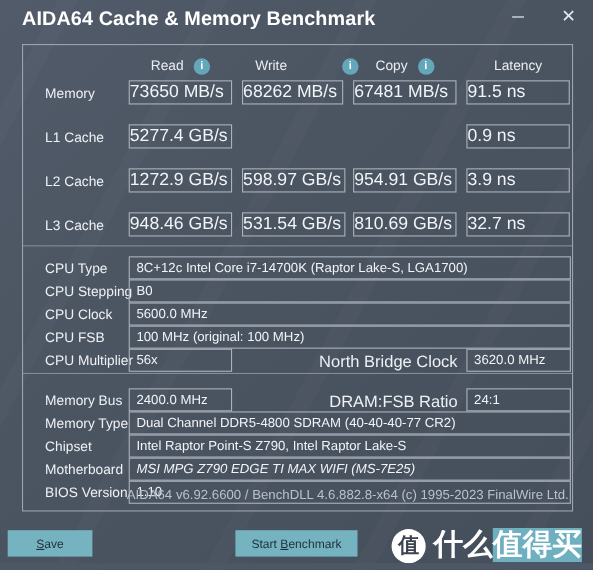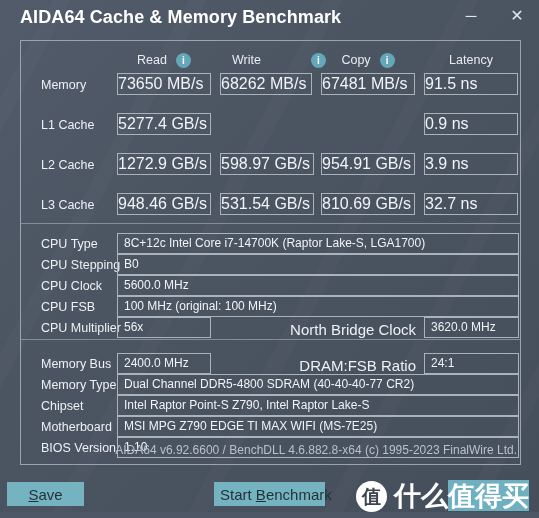--- a/index.html
+++ b/index.html
@@ -170,21 +170,21 @@
   }
 
   
   .tbtn {
     position: absolute;
     height: 24px;
     background: #76b3c1;
     border: none;
     color: #1f3138;
     font-family: "Liberation Sans", sans-serif;
-    font-size: 15px;
+    font-size: 11px;
     line-height: 24px;
     cursor: pointer;
     box-sizing: border-box;
     white-space: nowrap;
   }
   .tbtn u { text-decoration: underline; }
   #save-btn { left: 7px; top: 482px; width: 77px; }
   #bench-btn { left: 214px; top: 482px; width: 111px; }
 
   
@@ -309,21 +309,21 @@
   <div class="inf-sublabel" style="left:216px; top:357px; width:200px;">DRAM:FSB Ratio</div>
   <div class="inf-box" style="left:424px; top:353px; width:95px;">24:1</div>
 
   <div class="inf-label" style="top:378px;">Memory Type</div>
   <div class="inf-box" style="left:117px; top:374px; width:402px;">Dual Channel DDR5-4800 SDRAM  (40-40-40-77 CR2)</div>
 
   <div class="inf-label" style="top:399px;">Chipset</div>
   <div class="inf-box" style="left:117px; top:395px; width:402px;">Intel Raptor Point-S Z790, Intel Raptor Lake-S</div>
 
   <div class="inf-label" style="top:420px;">Motherboard</div>
-  <div class="inf-box" style="left:117px; top:416px; width:402px;">MSI MPG Z790 EDGE TI MAX WIFI (MS-7E25)</div>
+  <div class="inf-box" style="left:117px; top:416px; width:402px;font-style:italic;">MSI MPG Z790 EDGE TI MAX WIFI (MS-7E25)</div>
 
   <div class="inf-label" style="top:441px;">BIOS Version</div>
   <div class="inf-box" style="left:117px; top:437px; width:402px;">1.10</div>
 
   <div class="version">AIDA64 v6.92.6600 / BenchDLL 4.6.882.8-x64  (c) 1995-2023 FinalWire Ltd.</div>
 
   <button class="tbtn" id="save-btn"><span></span><u>S</u><span>ave</span></button>
 
   <button class="tbtn" id="bench-btn"><span>Start </span><u>B</u><span>enchmark</span></button>
 

